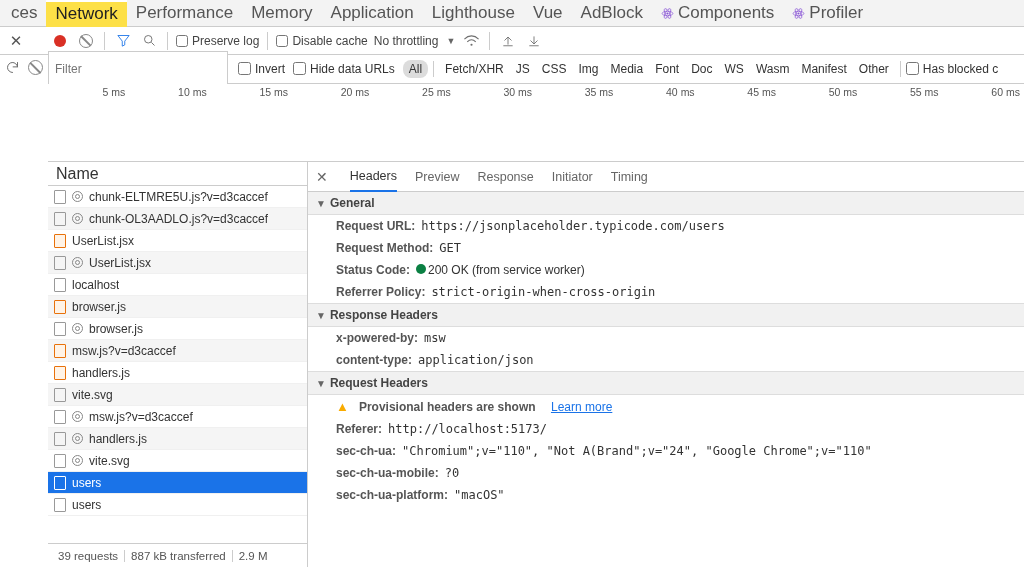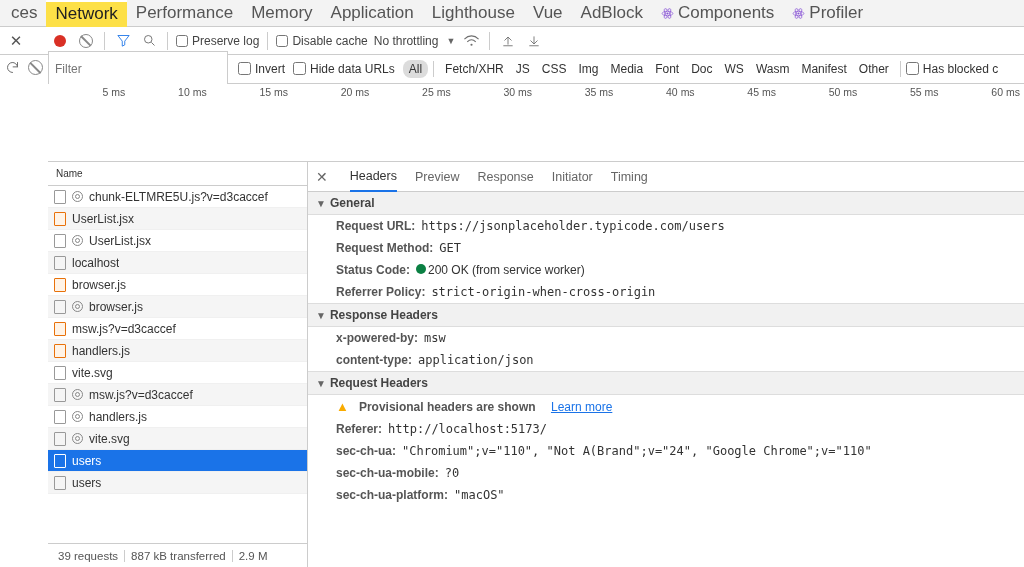--- a/index.html
+++ b/index.html
@@ -38,21 +38,21 @@
 .type-pill.active { background: #dcdcdc; }
 .type-sep { width: 1px; height: 16px; background: #ccc; margin: 0 5px; }
 
 .timeline { height: 78px; border-bottom: 1px solid #ccc; margin-left: 48px; position: relative; background: #fff; }
 .timeline .ticks { display: flex; height: 16px; font-size: 10.5px; color: #555; padding-top: 2px; }
 .timeline .tick { flex: 1; text-align: right; padding-right: 4px; border-right: 0; }
 
 .main { display: flex; height: calc(567px - 27px - 28px - 29px - 78px); margin-left: 48px; }
 
 .req-panel { width: 260px; border-right: 1px solid #ccc; display: flex; flex-direction: column; position: relative; }
-.req-header { height: 24px; border-bottom: 1px solid #ccc; display: flex; align-items: center; padding: 0 8px; font-size: 10px; color: #333; }
+.req-header { height: 24px; border-bottom: 1px solid #ccc; display: flex; align-items: center; padding: 0 8px; font-size: 16px; color: #333; }
 .req-list { flex: 1; overflow-y: auto; }
 .req-row { height: 22px; display: flex; align-items: center; padding: 0 6px; gap: 6px; font-size: 12px; color: #333; border-bottom: 1px solid #f0f0f0; }
 .req-row:nth-child(even) { background: #f5f5f5; }
 .req-row.selected { background: #1a73e8; color: #fff; }
 .req-row .file-ic { width: 12px; height: 14px; flex-shrink: 0; border: 1px solid #999; border-radius: 1px; position: relative; }
 .req-row .file-ic.orange { border-color: #e8710a; background: #fff3e6; }
 .req-row.selected .file-ic { border-color: #fff; }
 .req-row .gear { width: 11px; height: 11px; border: 1.2px solid #888; border-radius: 50%; position: relative; flex-shrink: 0;}
 .req-row .gear::before { content: ""; position: absolute; width: 3px; height: 3px; border: 1.2px solid #888; border-radius: 50%; top: 2px; left: 2px; }
 .req-row .txt { white-space: nowrap; overflow: hidden; text-overflow: ellipsis; }
@@ -233,20 +233,25 @@
 <div class="main">
   <div class="req-panel">
     <div class="req-header">Name</div>
     <div class="req-list">
       <div class="req-row">
           <div class="file-ic"></div>
           <div class="gear"></div>
           <span class="txt">chunk-ELTMRE5U.js?v=d3caccef</span>
         </div>
       <div class="req-row">
+          <div class="file-ic"></div>
+          <div class="gear"></div>
+          <span class="txt">chunk-OL3AADLO.js?v=d3caccef</span>
+        </div>
+      <div class="req-row">
           <div class="file-ic orange"></div>
           <span class="txt">UserList.jsx</span>
         </div>
       <div class="req-row">
           <div class="file-ic"></div>
           <div class="gear"></div>
           <span class="txt">UserList.jsx</span>
         </div>
       <div class="req-row">
           <div class="file-ic"></div>

